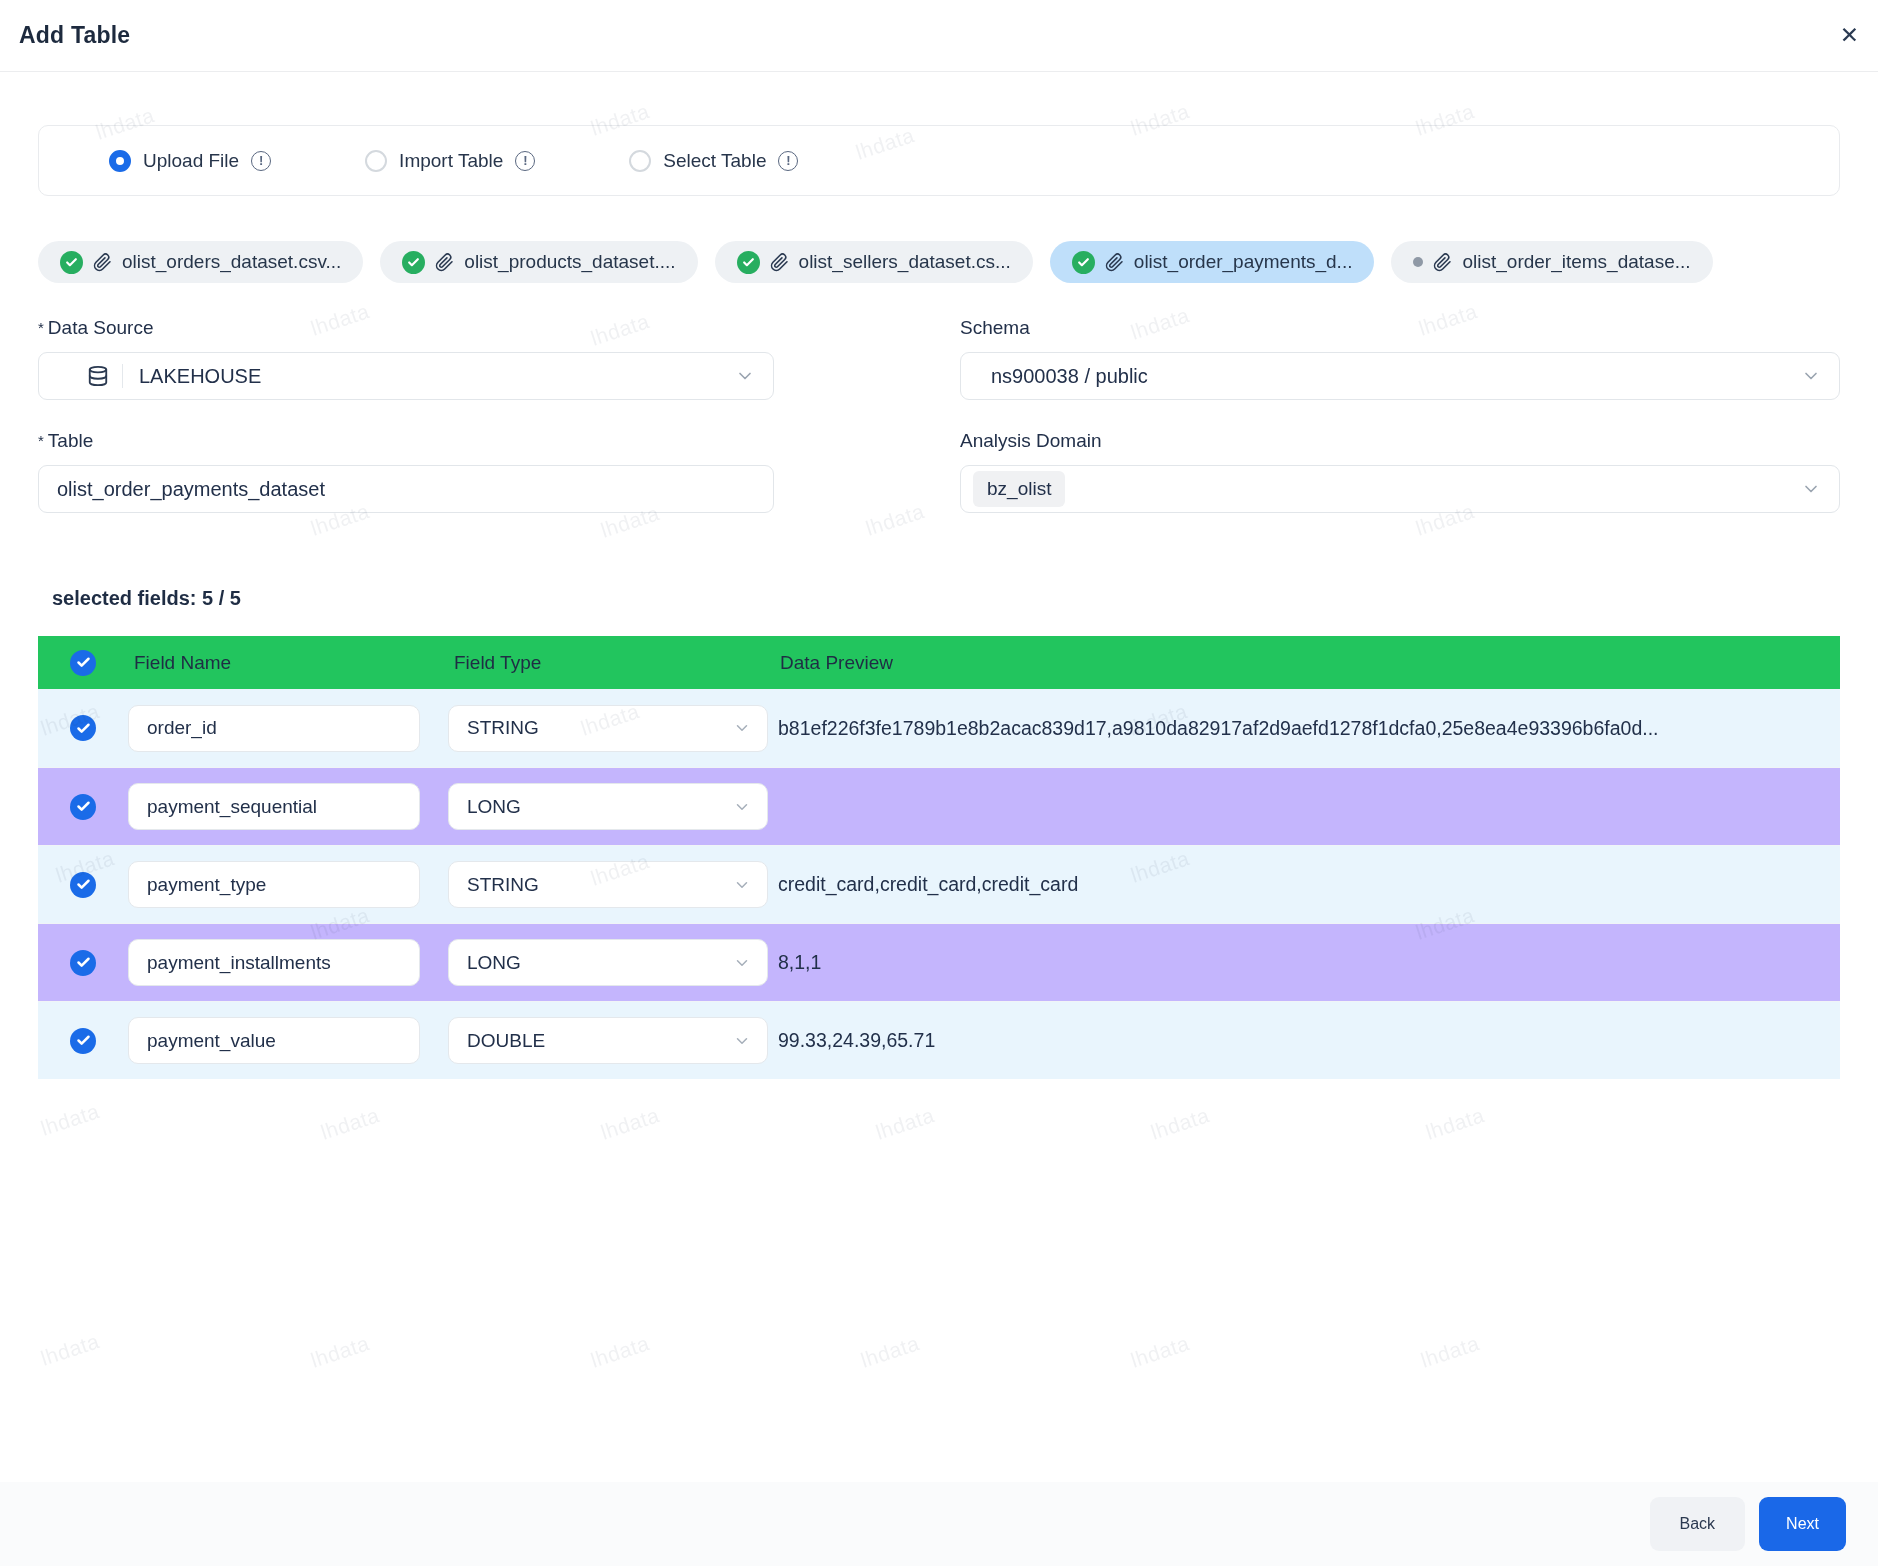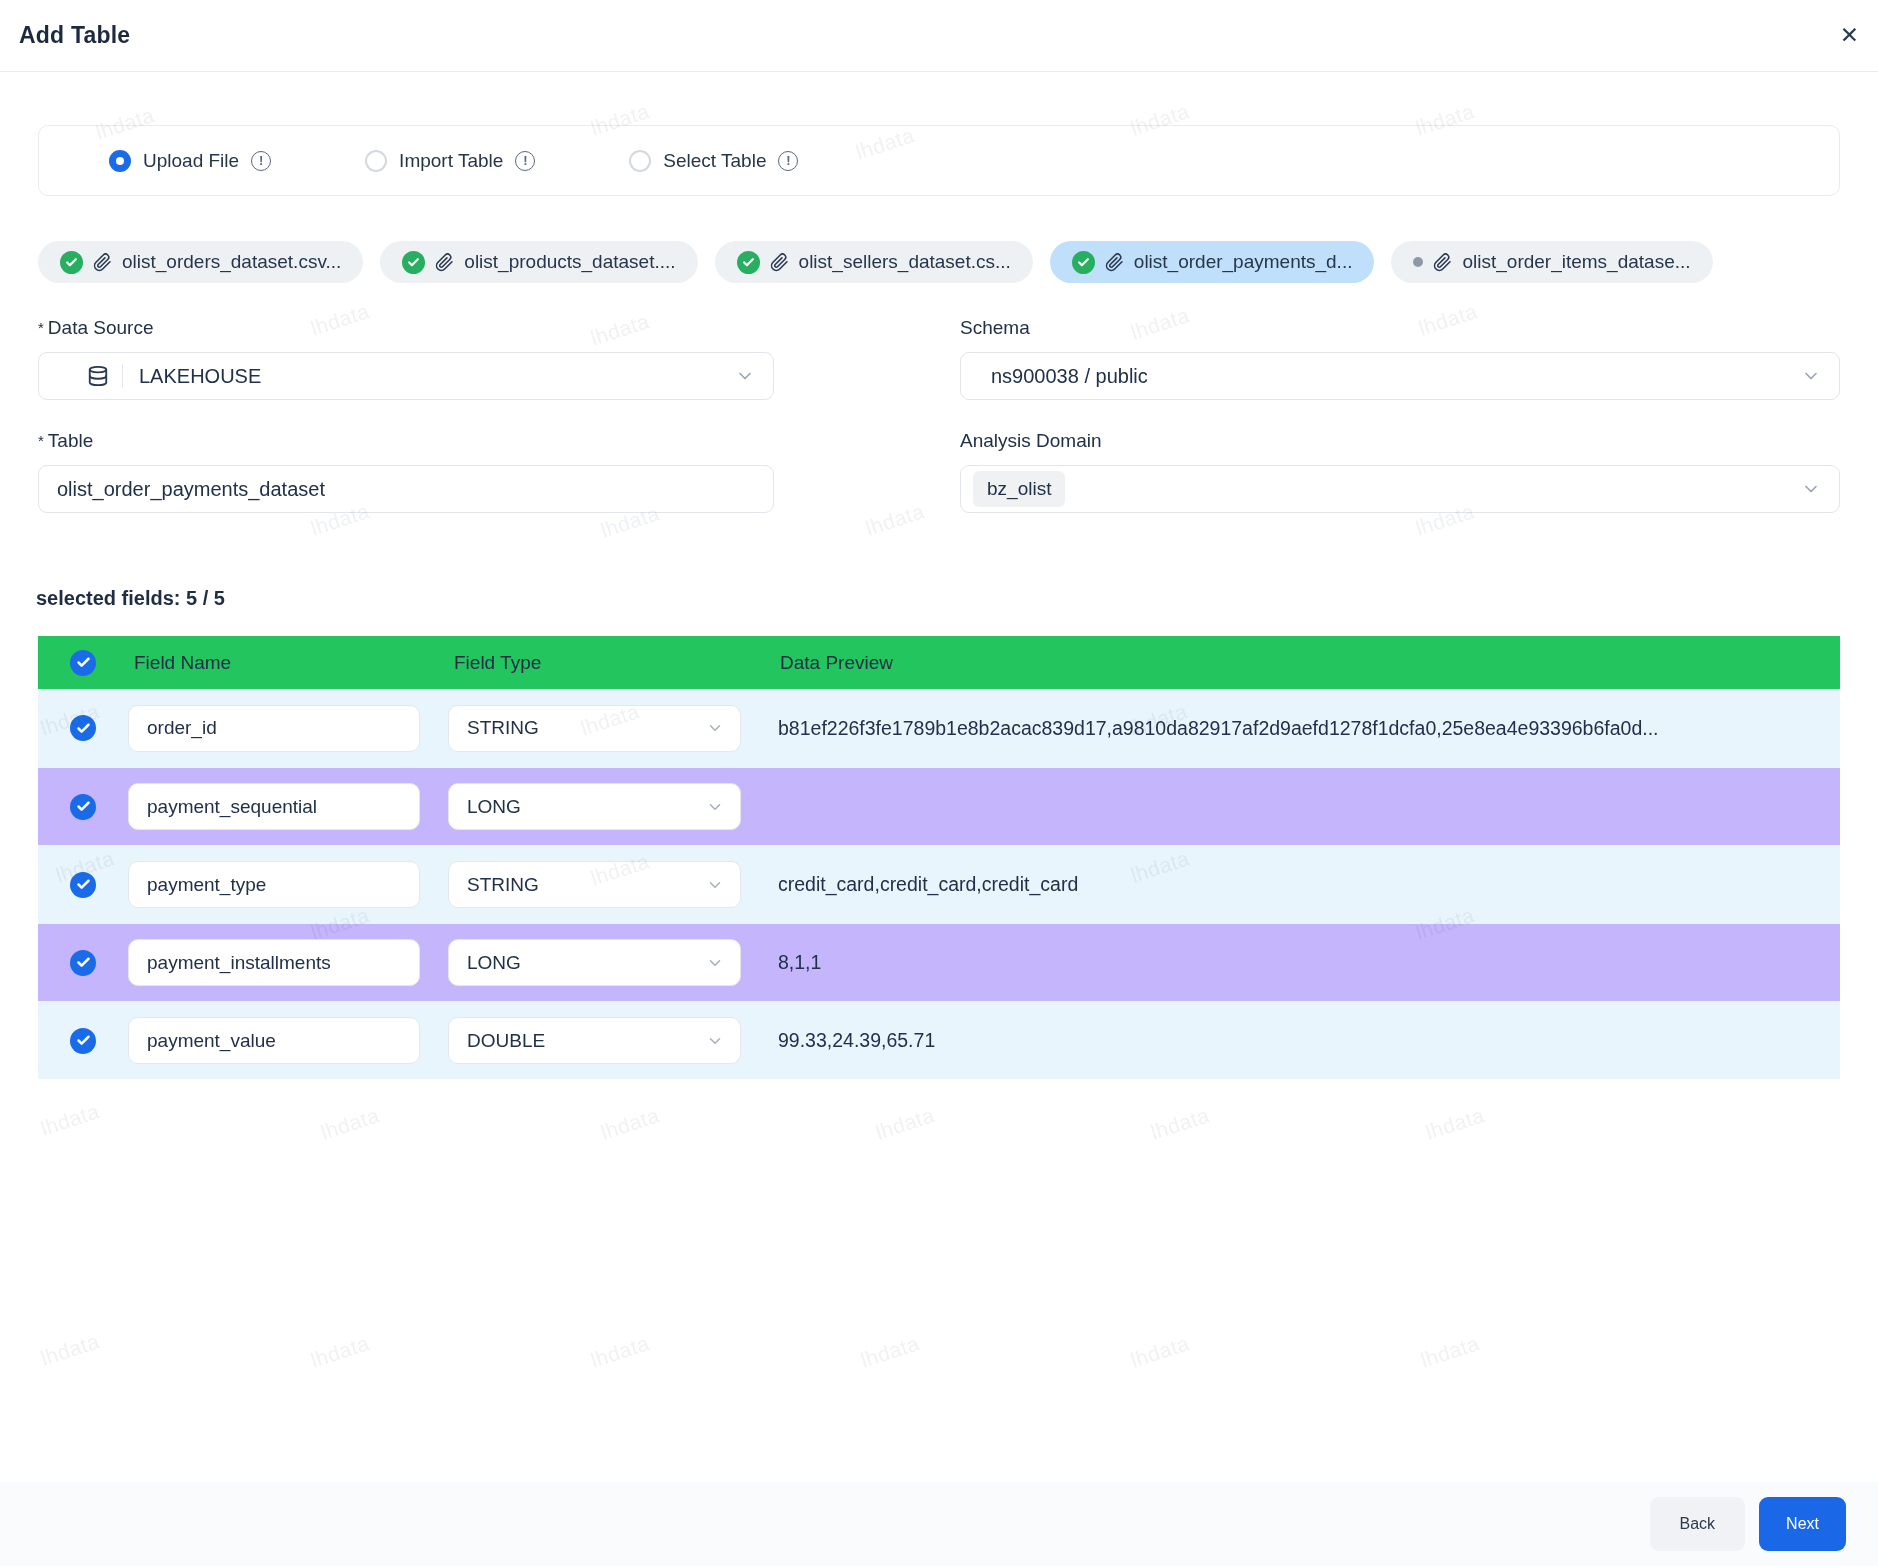--- a/index.html
+++ b/index.html
@@ -93,21 +93,21 @@
     padding: 0 18px; font-size: 20px; color: #22304a;
     font-family: "Liberation Sans", sans-serif; outline: none; background: #fff;
   }
   .select-value { padding-left: 30px; }
   .domain-tag {
     margin-left: 12px; background: #f0f1f3; border-radius: 6px;
     padding: 7px 14px; font-size: 19px; color: #22304a;
   }
 
   
-  .fields-summary { margin: 44px 36px 0; font-size: 20px; font-weight: 600; color: #1f2d44; }
+  .fields-summary { margin: 44px 52px 0; font-size: 20px; font-weight: 600; color: #1f2d44; }
   .fields-table { margin: 26px 38px 0; }
   .t-row {
     display: grid;
     grid-template-columns: 90px 320px 326px 1fr;
     align-items: center;
   }
   .t-head { background: #22c55e; height: 53px; font-weight: normal; font-size: 19px; color: #1f2d44; }
   .t-head .hcell { padding-left: 6px; }
   .t-body-row { height: 78px; }
   .t-body-row.alt { background: #e9f5fd; }
@@ -118,21 +118,21 @@
     display: flex; align-items: center; justify-content: center;
     justify-self: center; cursor: pointer;
   }
   .checkbox svg { width: 15px; height: 15px; color: #fff; }
   .name-input {
     width: 292px; height: 47px; border: 1px solid #e4e8ec; border-radius: 10px;
     padding: 0 18px; font-size: 19px; color: #22304a; background: #fff;
     font-family: "Liberation Sans", sans-serif; outline: none;
   }
   .type-select {
-    width: 293px; height: 47px; border: 1px solid #e4e8ec; border-radius: 10px;
+    width: 320px; height: 47px; border: 1px solid #e4e8ec; border-radius: 10px;
     background: #fff; display: flex; align-items: center; padding: 0 18px;
     font-size: 19px; color: #22304a; position: relative; cursor: pointer;
   }
   .type-select .chev { position: absolute; right: 16px; width: 18px; height: 18px; color: #a6afba; }
   .preview-cell {
     padding-left: 4px; font-size: 19.5px; color: #22304a;
     white-space: nowrap; overflow: hidden; padding-right: 10px;
   }
 
   

